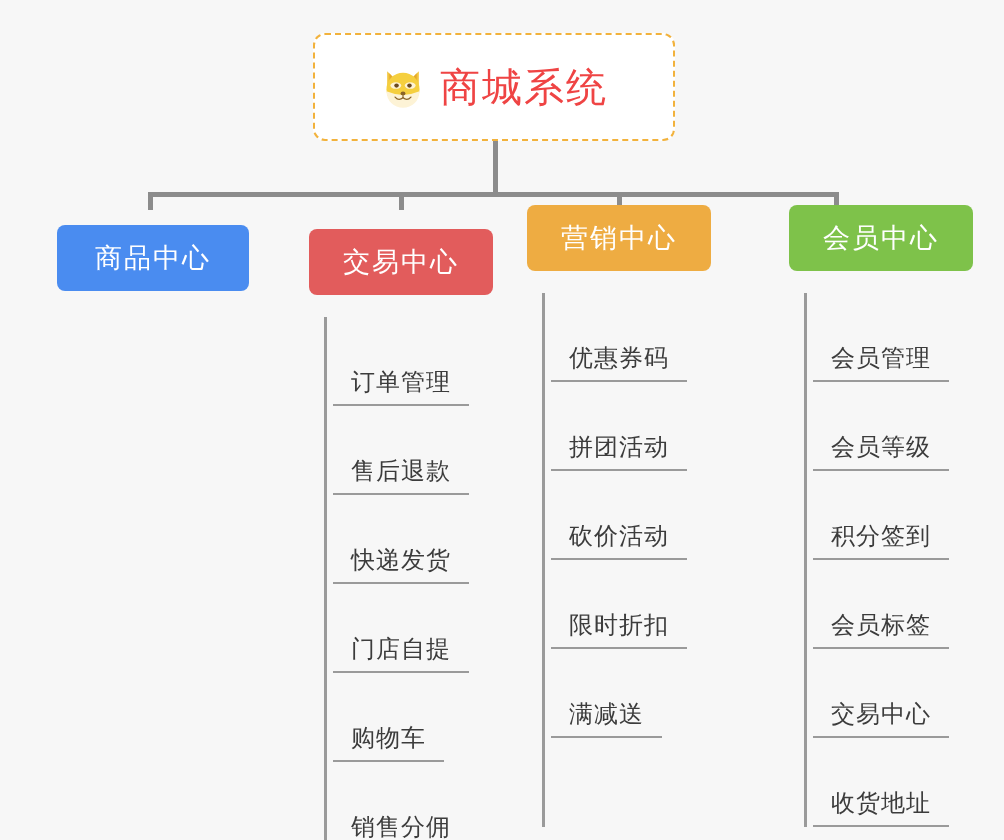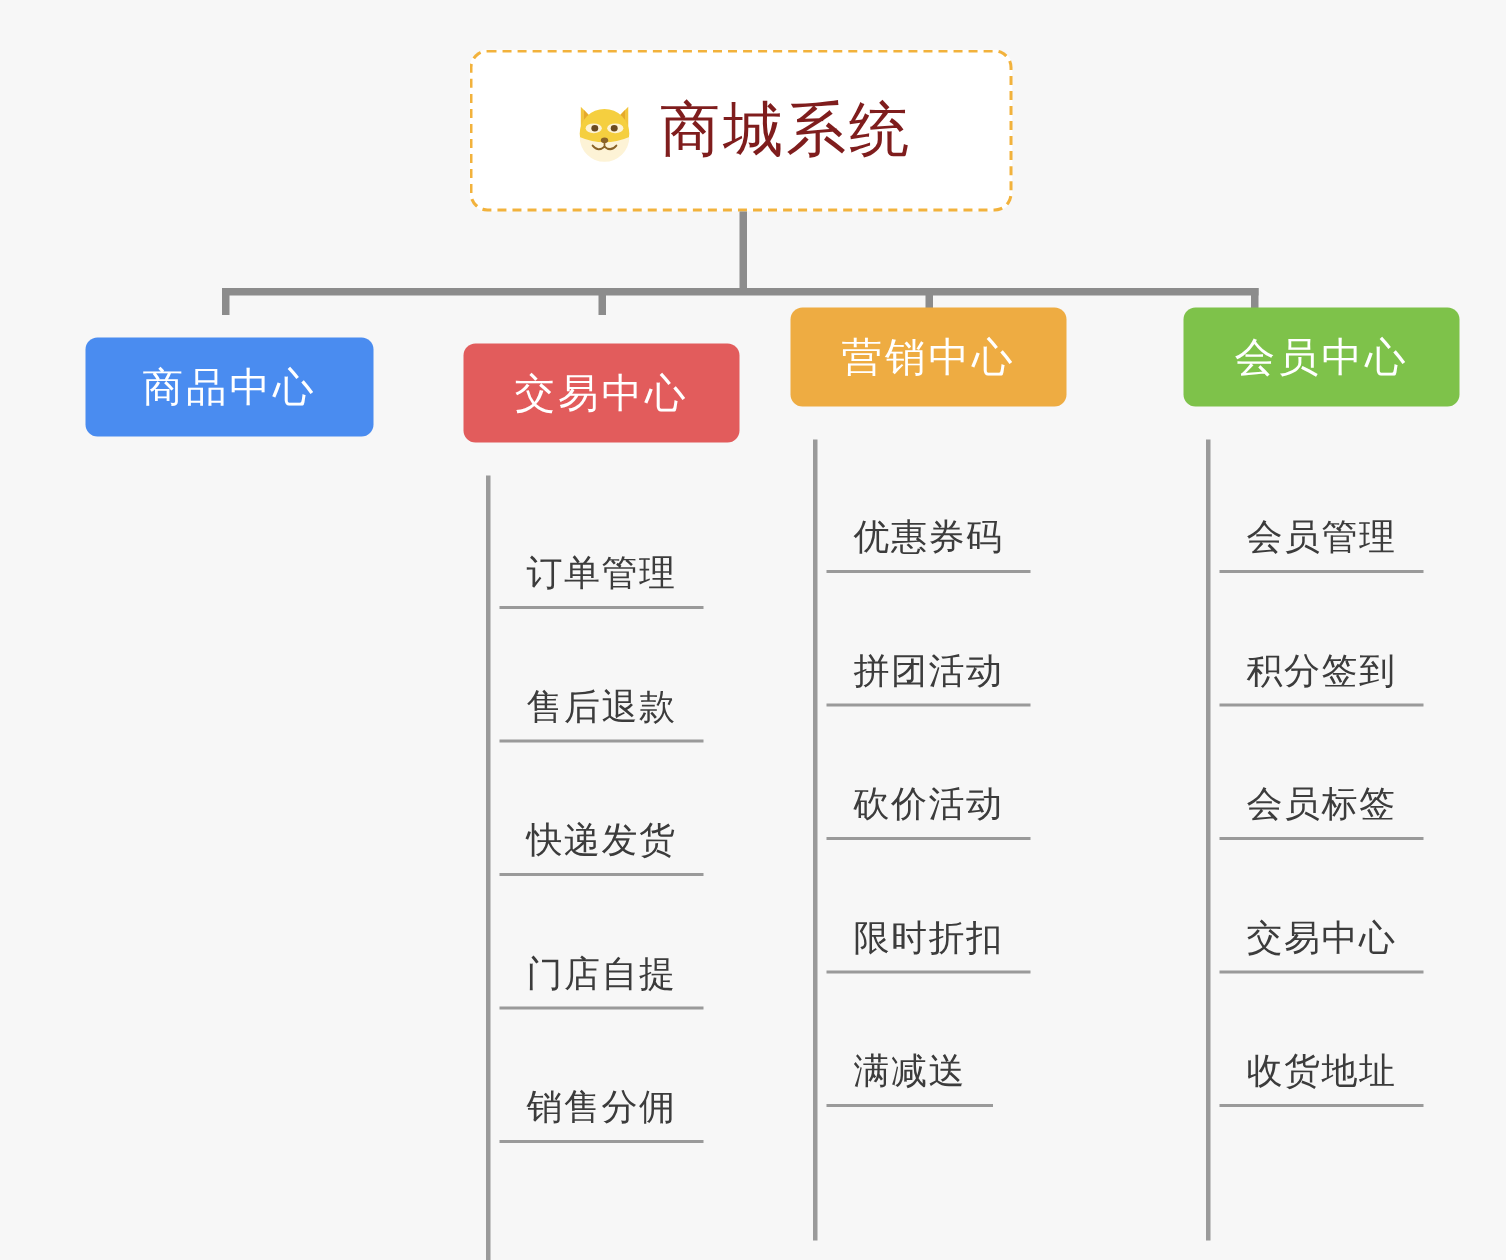--- a/index.html
+++ b/index.html
@@ -32,21 +32,21 @@
     border: 2px dashed #f2b23c;
     border-radius: 12px;
     box-sizing: border-box;
     display: flex;
     align-items: center;
     justify-content: center;
     gap: 14px;
   }
   .root-title {
     font-size: 40px;
-    color: #7f1d1d;
+    color: #ef4444;
     letter-spacing: 2px;
     line-height: 1;
     white-space: nowrap;
   }
   .dog-icon {
     width: 46px;
     height: 46px;
     flex: 0 0 auto;
   }
 
@@ -159,20 +159,23 @@
       <div class="leaf">
           <span class="leaf-inner">售后退款</span>
         </div>
       <div class="leaf">
           <span class="leaf-inner">快递发货</span>
         </div>
       <div class="leaf">
           <span class="leaf-inner">门店自提</span>
         </div>
       <div class="leaf">
+          <span class="leaf-inner">购物车</span>
+        </div>
+      <div class="leaf">
           <span class="leaf-inner">销售分佣</span>
         </div>
     </div>
   </div>
 
   <div class="branch" style="left:527px; width:184px;">
     <div class="cat-box" style="background:#eeac42; width:184px;">
       <span>营销中心</span>
     </div>
     <div class="items">
@@ -198,20 +201,23 @@
   <div class="branch" style="left:789px; width:184px;">
     <div class="cat-box" style="background:#7ec24a; width:184px;">
       <span>会员中心</span>
     </div>
     <div class="items">
       <div class="trunk" style="height:534px;"></div>
       <div class="leaf">
           <span class="leaf-inner">会员管理</span>
         </div>
       <div class="leaf">
+          <span class="leaf-inner">会员等级</span>
+        </div>
+      <div class="leaf">
           <span class="leaf-inner">积分签到</span>
         </div>
       <div class="leaf">
           <span class="leaf-inner">会员标签</span>
         </div>
       <div class="leaf">
           <span class="leaf-inner">交易中心</span>
         </div>
       <div class="leaf">
           <span class="leaf-inner">收货地址</span>

